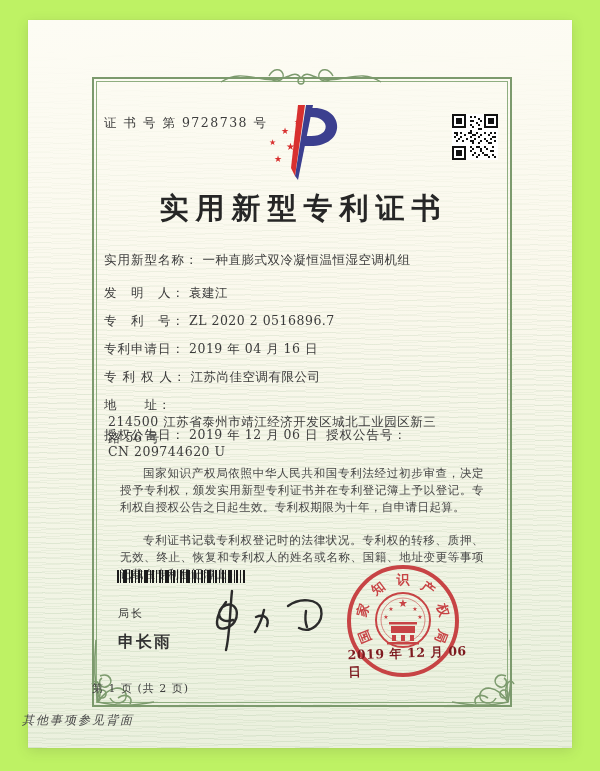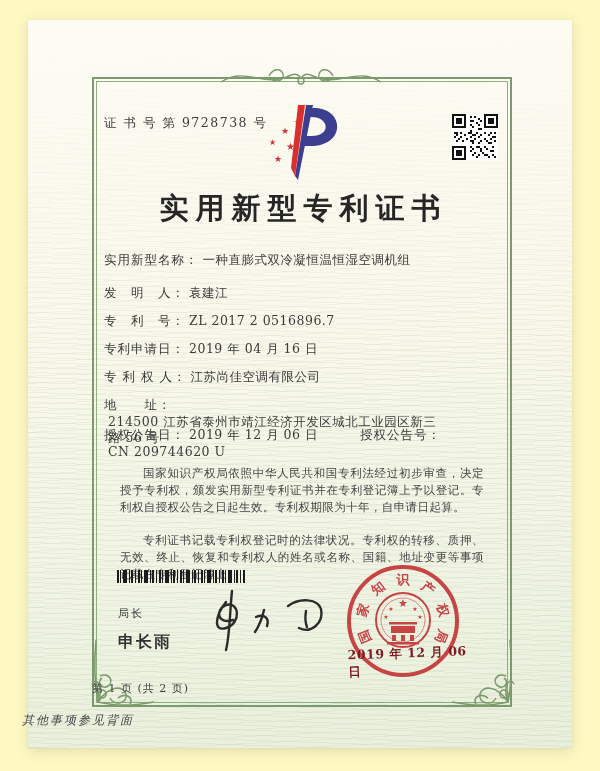--- a/index.html
+++ b/index.html
@@ -7,21 +7,21 @@
     --frame-green-light:#8fae80;
     --seal-red:#c5373a;
     --date-red:#7e1a20;
     --logo-blue:#3c3f8f;
     --logo-red:#d8302f;
     --ink:#3b3b3b;
   }
   html,body{margin:0;padding:0;background:#ffffff;}
   .stage{
     position:relative;width:600px;height:771px;overflow:hidden;
-    background:#fef9c3;
+    background:#bef264;
     font-family:"DejaVu Serif","Liberation Serif",serif;
   }
   .paper{
     position:absolute;left:28px;top:20px;width:544px;height:728px;
     background:linear-gradient(175deg,#fdfcf4 0%,#faf8ec 40%,#f1f4e4 75%,#e9efdc 100%);
     box-shadow:0 3px 12px rgba(70,70,55,.16),0 0 1px rgba(0,0,0,.10);
   }
   .guilloche{
     position:absolute;inset:0;
     background:
@@ -50,21 +50,21 @@
   .qr{position:absolute;left:452px;top:114px;}
   .title{
     position:absolute;left:92px;top:189px;width:416px;margin:0;
     text-align:center;font-size:29px;font-weight:bold;color:#262626;
     letter-spacing:7px;text-indent:7px;
   }
   .row{position:absolute;left:104px;width:400px;font-size:12.5px;color:var(--ink);}
   .row .lbl{display:inline-block;white-space:nowrap;vertical-align:top;letter-spacing:1px;}
   .row .val{display:inline-block;vertical-align:top;margin-left:4px;letter-spacing:.5px;}
   .row .val-wrap{width:334px;line-height:16px;}
-  .row .pair2{margin-left:42px;text-align:right;}
+  .row .pair2{margin-left:8px;text-align:right;}
 
   .paras{
     position:absolute;left:104px;top:449px;width:396px;
     font-size:11.5px;line-height:17px;color:#474747;text-align:justify;
   }
   .paras p{margin:16px;text-indent:2em;letter-spacing:.4px;}
 
   .barcode{
     position:absolute;left:117px;top:570px;width:128px;height:13px;
     background:
@@ -182,21 +182,21 @@
 
   <h1 class="title">实用新型专利证书</h1>
 
   <div class="row" style="top:285px">
     <span class="lbl">发　明　人：</span><span class="val">袁建江</span>
   </div>
   <div class="row" style="top:252px">
     <span class="lbl">实用新型名称：</span><span class="val">一种直膨式双冷凝恒温恒湿空调机组</span>
   </div>
   <div class="row" style="top:313px">
-    <span class="lbl">专　利　号：</span><span class="val">ZL 2017 2 0516896.7</span>
+    <span class="lbl">专　利　号：</span><span class="val">ZL 2020 2 0516896.7</span>
   </div>
   <div class="row" style="top:341px">
     <span class="lbl">专利申请日：</span><span class="val">2019 年 04 月 16 日</span>
   </div>
   <div class="row" style="top:369px">
     <span class="lbl">专 利 权 人：</span><span class="val">江苏尚佳空调有限公司</span>
   </div>
   <div class="row" style="top:397px">
     <span class="lbl">地　　址：</span><span class="val val-wrap">214500 江苏省泰州市靖江经济开发区城北工业园区新三路 56 号</span>
   </div>

